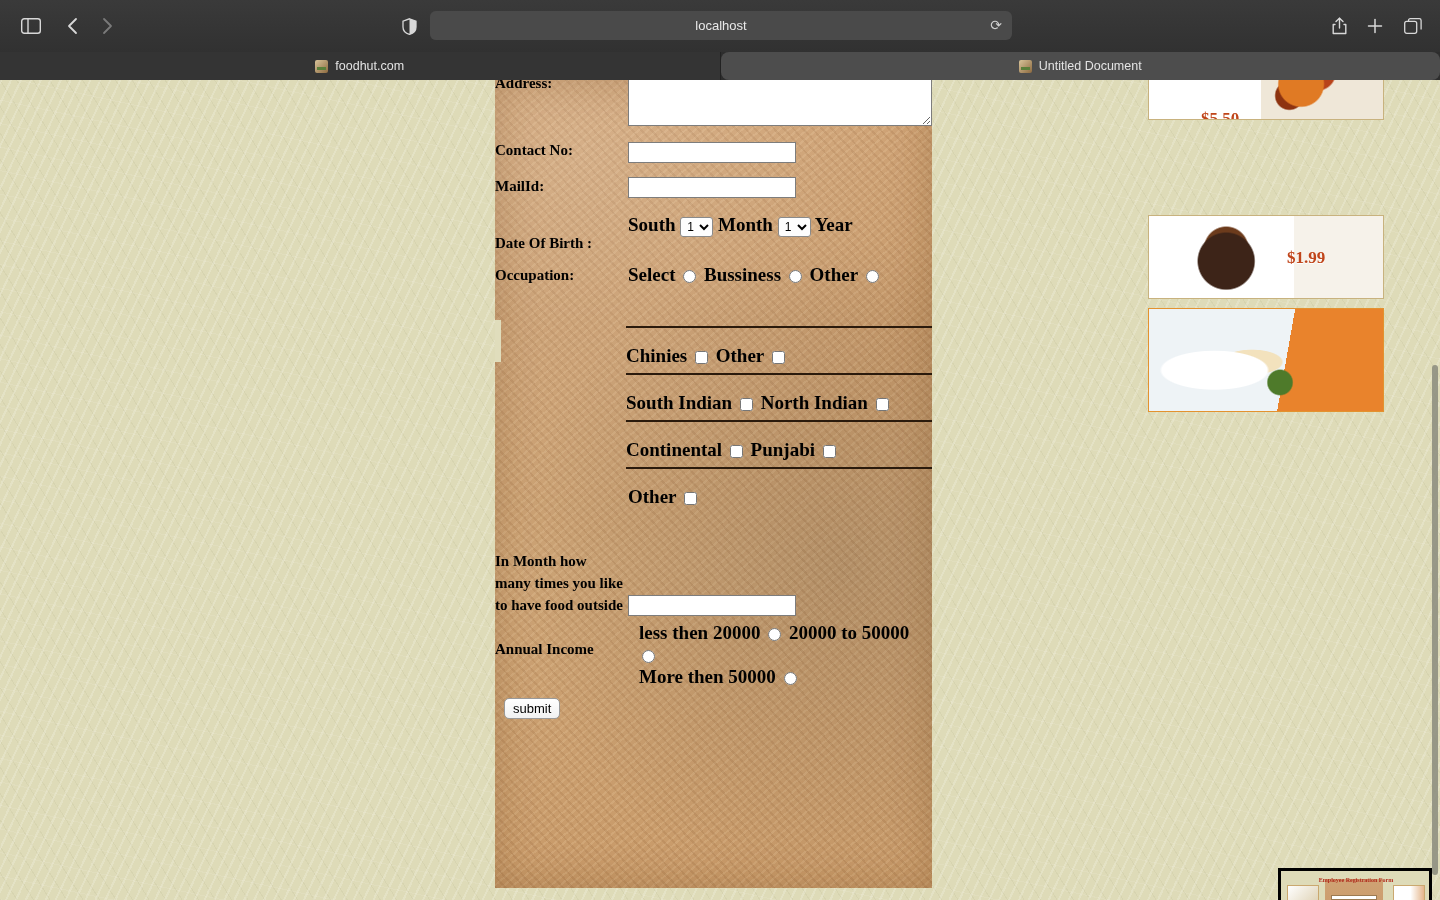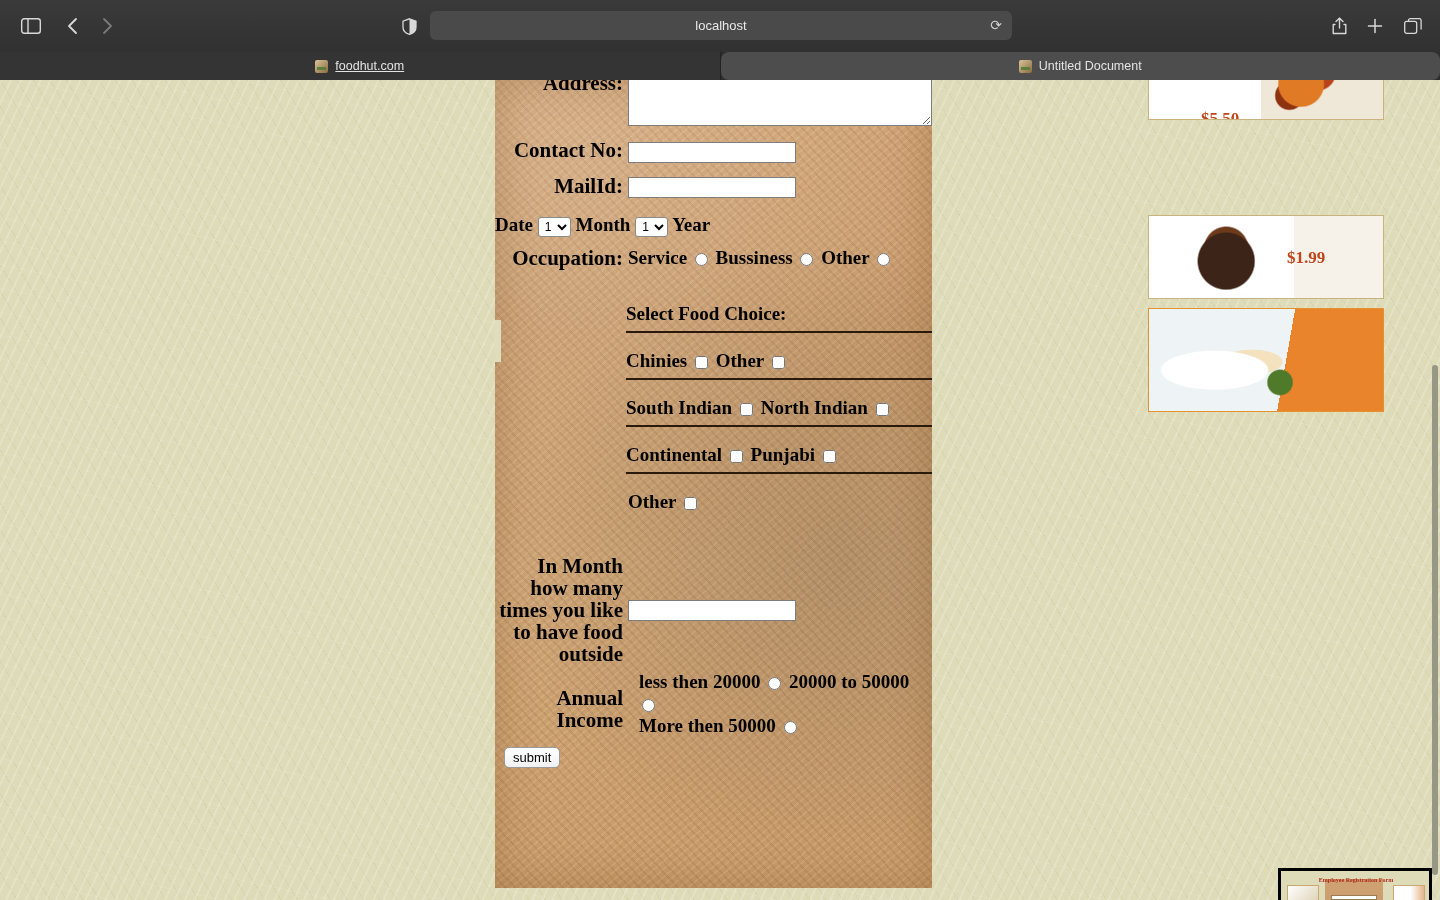--- a/index.html
+++ b/index.html
@@ -96,21 +96,20 @@
     align-items: center;
     justify-content: center;
     gap: 7px;
     font-size: 12.5px;
     color: #e3e3e3;
   }
   .tab.inactive {
     width: 720px;
     background: #343434;
     border-right: 1px solid #222;
-    text-decoration: underline;
   }
   .tab.active {
     width: 720px;
     background: #4d4d4d;
     border-radius: 8px;
   }
   .favicon {
     width: 13px; height: 13px;
     border-radius: 2px;
     background: linear-gradient(135deg,#d8c49a,#8d6a3f);
@@ -174,25 +173,25 @@
     left: 0; top: 0;
     width: 437px;
   }
   .row {
     display: flex;
     align-items: flex-start;
     width: 437px;
   }
   .label {
     width: 128px;
-    text-align: right;
+    text-align: left;
     padding-right: 5px;
     font-family: "Liberation Serif", serif;
     font-weight: bold;
-    font-size: 21px;
+    font-size: 15px;
     color: #000;
     line-height: 22px;
   }
   .field {
     flex: 1;
     font-family: "Liberation Serif", serif;
     font-weight: bold;
     font-size: 19px;
     color: #000;
   }
@@ -447,49 +446,49 @@
         </div>
 
         <div class="row" style="margin-top:12px;">
           <div class="label">MailId:</div>
           <div class="field">
             <input class="text" type="text" style="">
           </div>
         </div>
 
         <div class="row" style="margin-top:16px;">
-          <div class="field">
-            <span>Date</span>
+          <div class="label" style="padding-top:18px;">Date Of Birth :</div>
+          <div class="field">
+            <span>South</span>
             <select class="dd">
               <option>1</option><option>2</option><option>3</option><option>4</option><option>5</option>
             </select>
             <span>Month</span>
             <select class="dd">
               <option>1</option><option>2</option><option>3</option><option>4</option><option>5</option>
             </select>
             <span>Year</span>
           </div>
         </div>
 
         <div class="row" style="margin-top:10px;">
           <div class="label">Occupation:</div>
           <div class="field">
-            <span>Service</span>
+            <span>Select</span>
             <input type="radio" name="occ" style="">
             <span>Bussiness</span>
             <input type="radio" name="occ" style="">
             <span>Other</span>
             <input type="radio" name="occ" style="">
           </div>
         </div>
 
         <div class="row" style="margin-top:34px;">
           <div class="label"></div>
           <div class="field">
-            <div class="foodchoice-title">Select Food Choice:</div>
             <hr class="hr">
           </div>
         </div>
 
         <div class="row" style="margin-top:17px;">
           <div class="label"></div>
           <div class="field">
             <span>Chinies</span>
             <input type="checkbox" style="">
             <span>Other</span>

